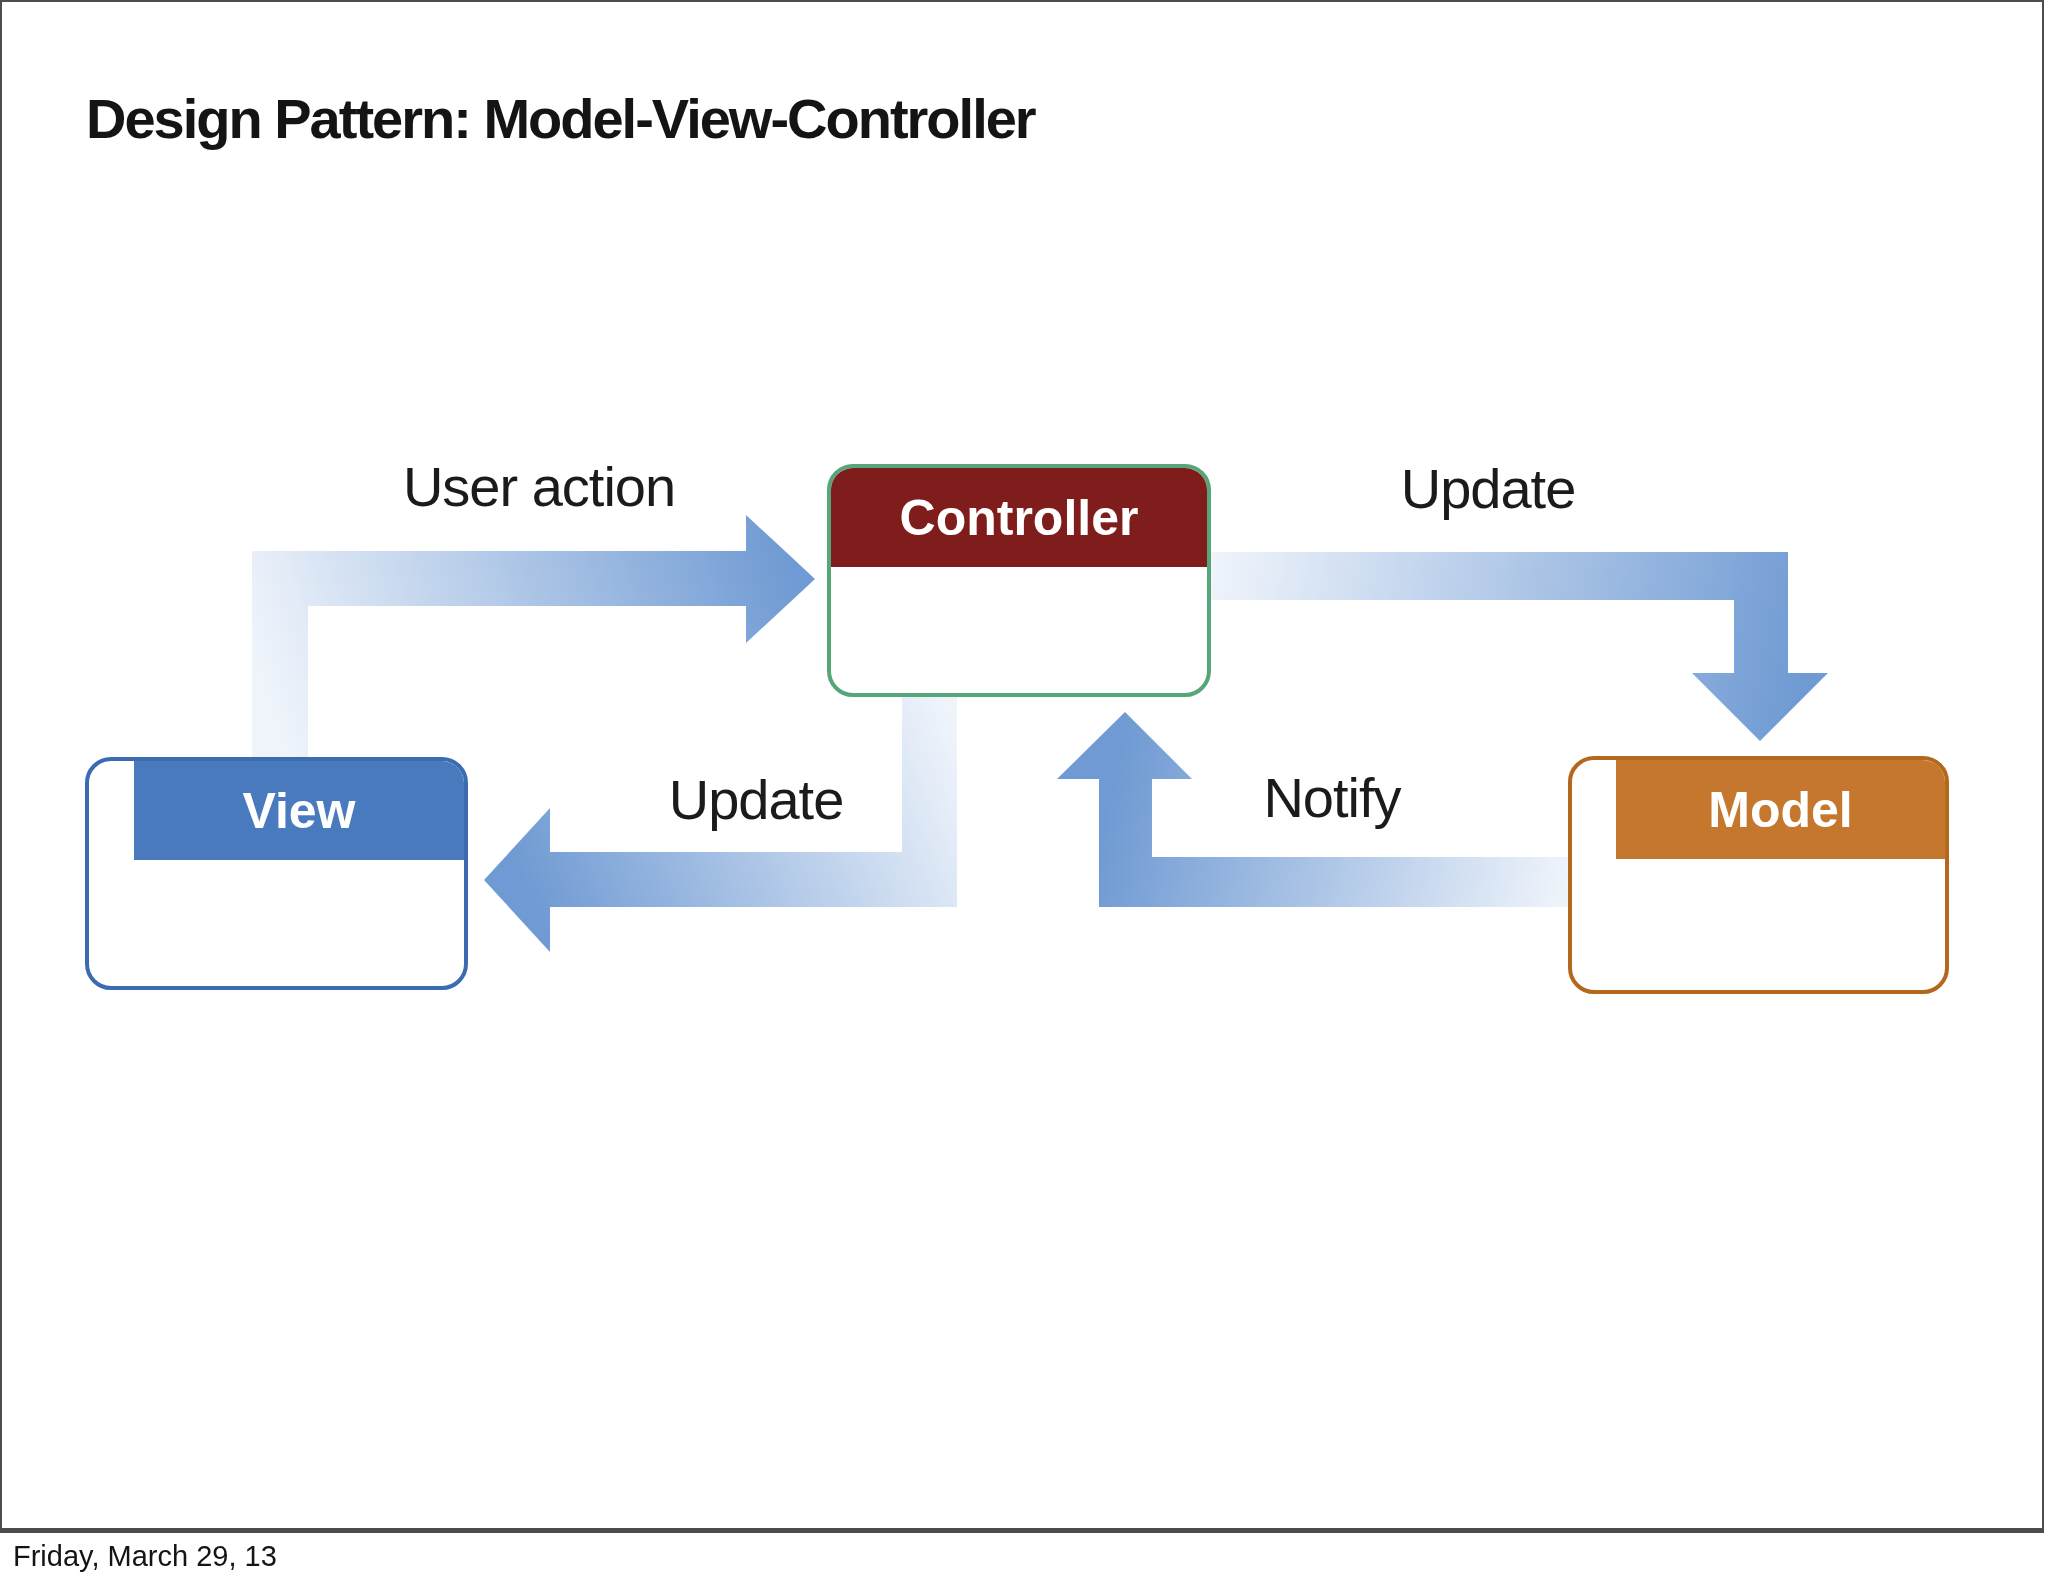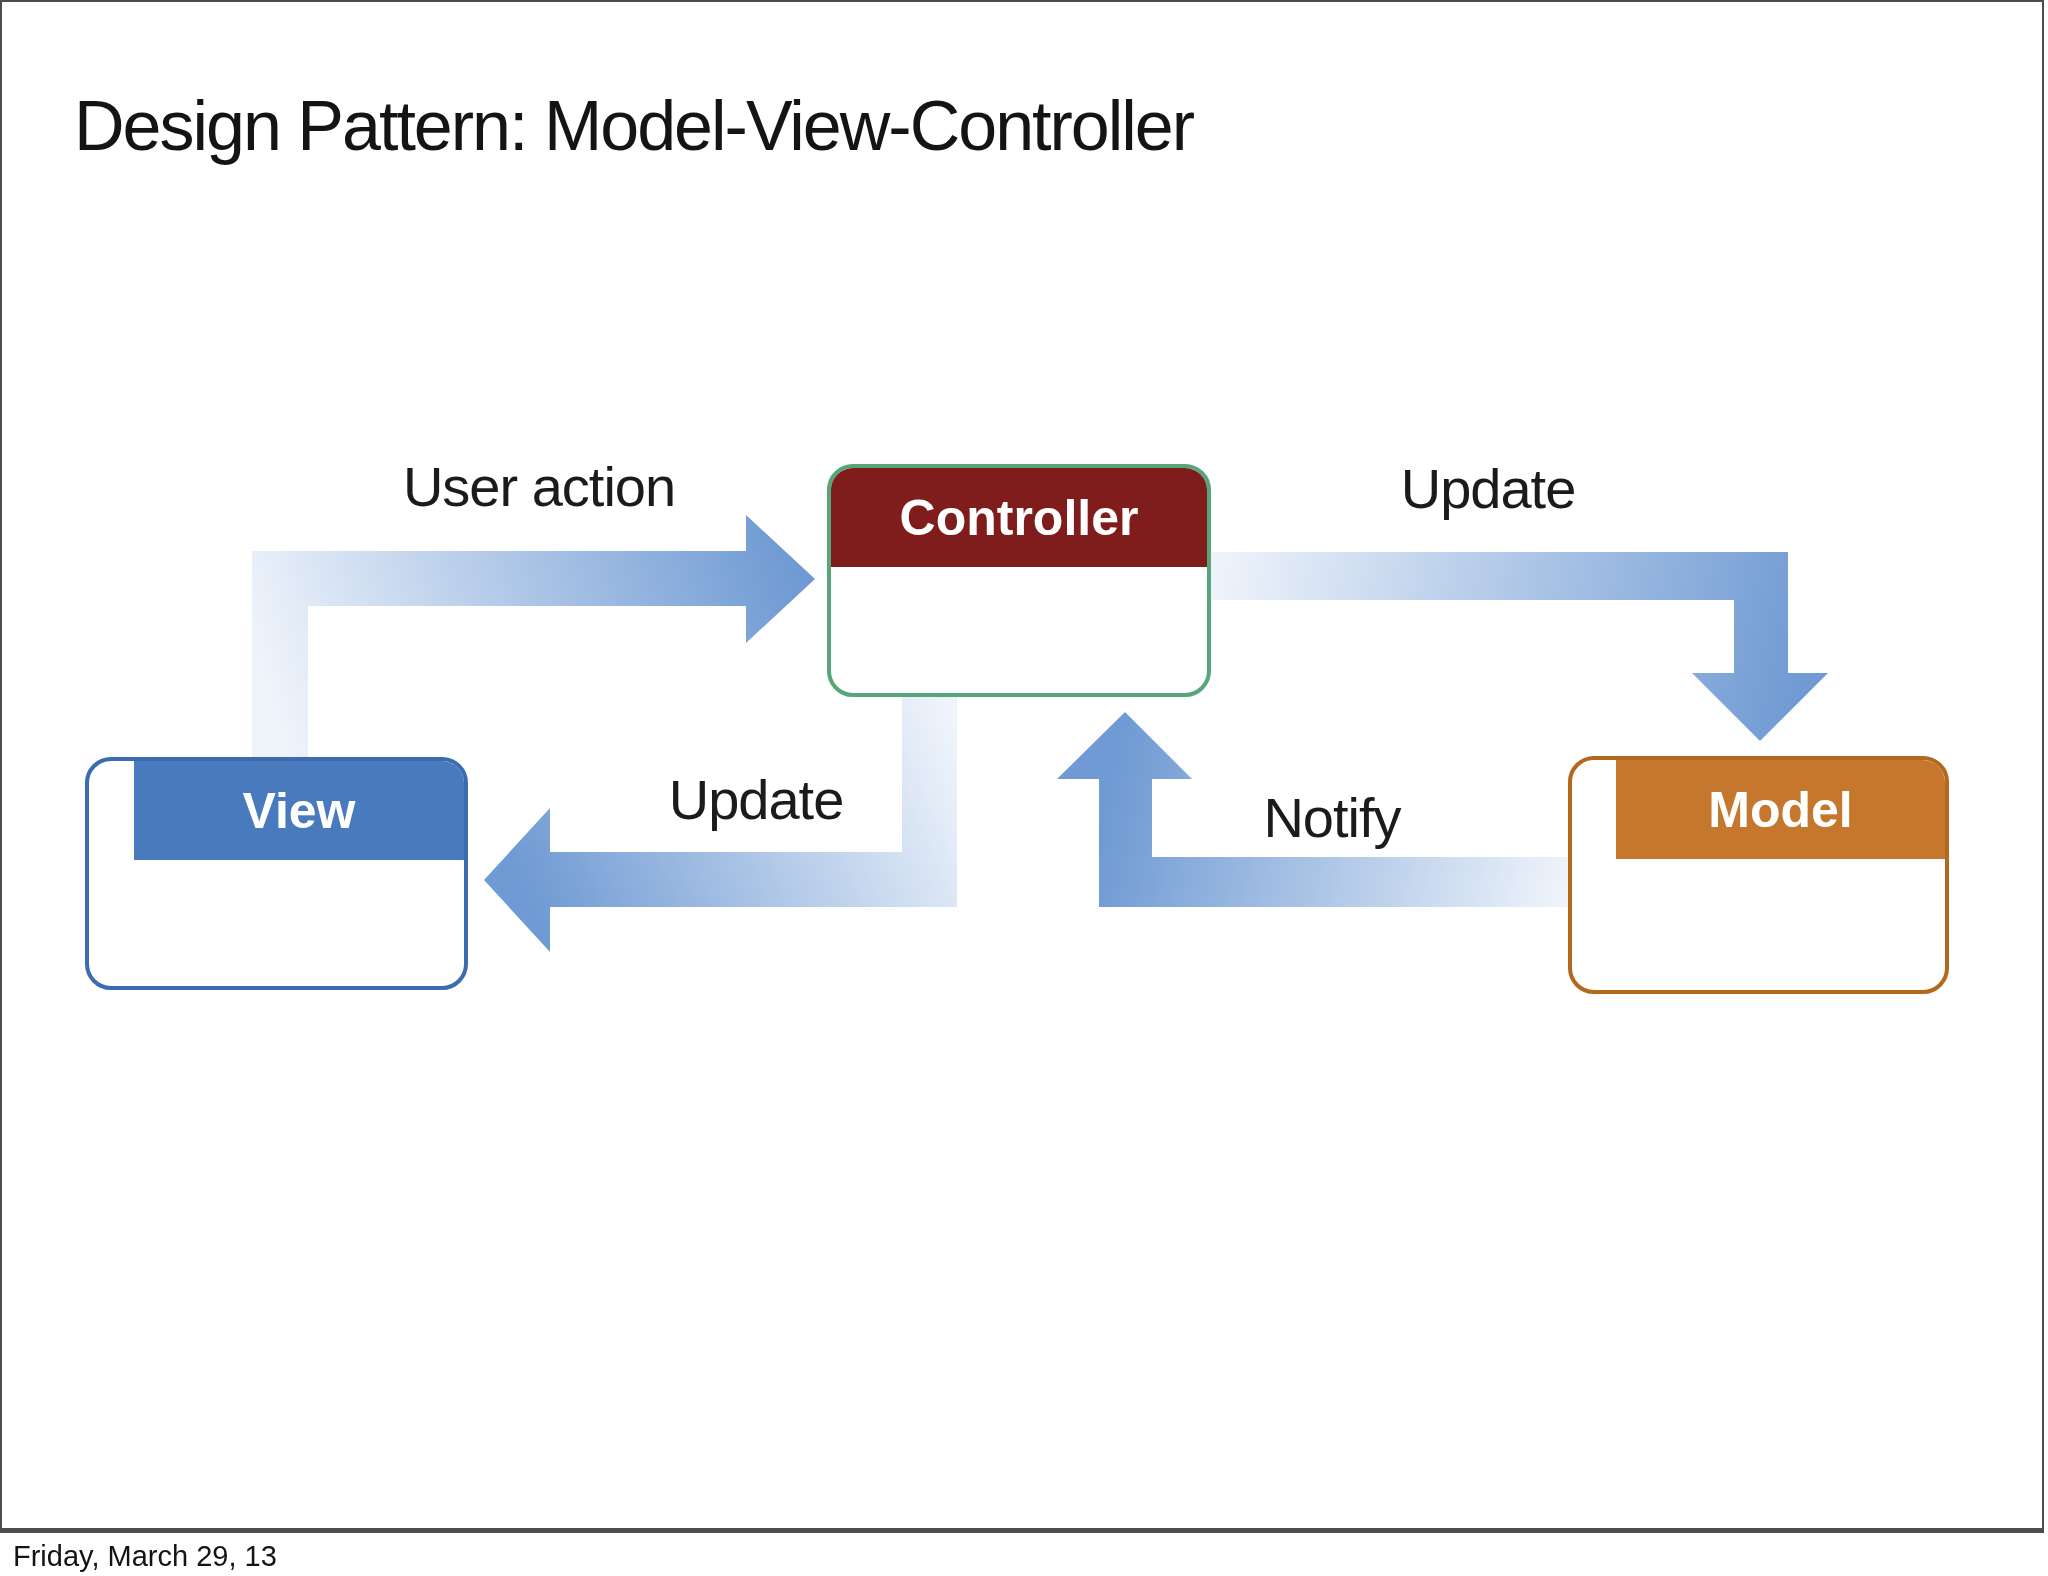--- a/index.html
+++ b/index.html
@@ -9,22 +9,22 @@
     font-family:"Liberation Sans", sans-serif;
   }
   .slide{
     position:absolute;left:0;top:0;
     width:2040px;height:1526px;
     background:#ffffff;
     border:2px solid #4d4d4d;
     border-bottom-width:5px;
   }
   .slide-title{
-    position:absolute;left:72px;top:84px;
-    font-size:70px;font-weight:400;letter-spacing:-2px;
+    position:absolute;left:84px;top:84px;
+    font-size:56px;font-weight:700;letter-spacing:-2px;
     color:#141414;white-space:nowrap;
   }
   .diagram-svg{position:absolute;left:0;top:0;}
   .edge-label{
     position:absolute;transform:translate(-50%,-50%);
     font-size:56px;color:#1b1b1b;white-space:nowrap;letter-spacing:-1px;
   }
   .node{
     position:absolute;box-sizing:border-box;
     border:4px solid #888;border-radius:26px;
@@ -77,21 +77,21 @@
 
     <polygon fill="url(#grad-notify)" points="1570,855 1150,855 1150,777 1190,777 1123,710 1055,777 1097,777 1097,905 1570,905"></polygon>
   </svg>
 
   <div class="edge-label" style="left: 537px; top: 484px; color: rgb(27, 27, 27);">User action</div>
 
   <div class="edge-label" style="left: 1486px; top: 486px; color: rgb(27, 27, 27);">Update</div>
 
   <div class="edge-label" style="left: 754px; top: 797px; color: rgb(27, 27, 27);">Update</div>
 
-  <div class="edge-label" style="left: 1330px; top: 795px; color: rgb(27, 27, 27); margin-top: 20px;">Notify</div>
+  <div class="edge-label" style="left: 1330px; top: 795px; color: rgb(27, 27, 27);">Notify</div>
 
   <div class="node" style="left: 825px; top: 462px; width: 384px; height: 233px; border-color: rgb(87, 166, 121);">
     <div class="node-head" style="background: #7f1d1d;">
       <span class="node-label">Controller</span>
     </div>
     <div class="node-body"></div>
   </div>
 
   <div class="node" style="left: 83px; top: 755px; width: 383px; height: 233px; border-color: rgb(59, 108, 177);">
     <div class="node-head" style="background: rgb(74, 122, 190); margin-left: 45px;">

